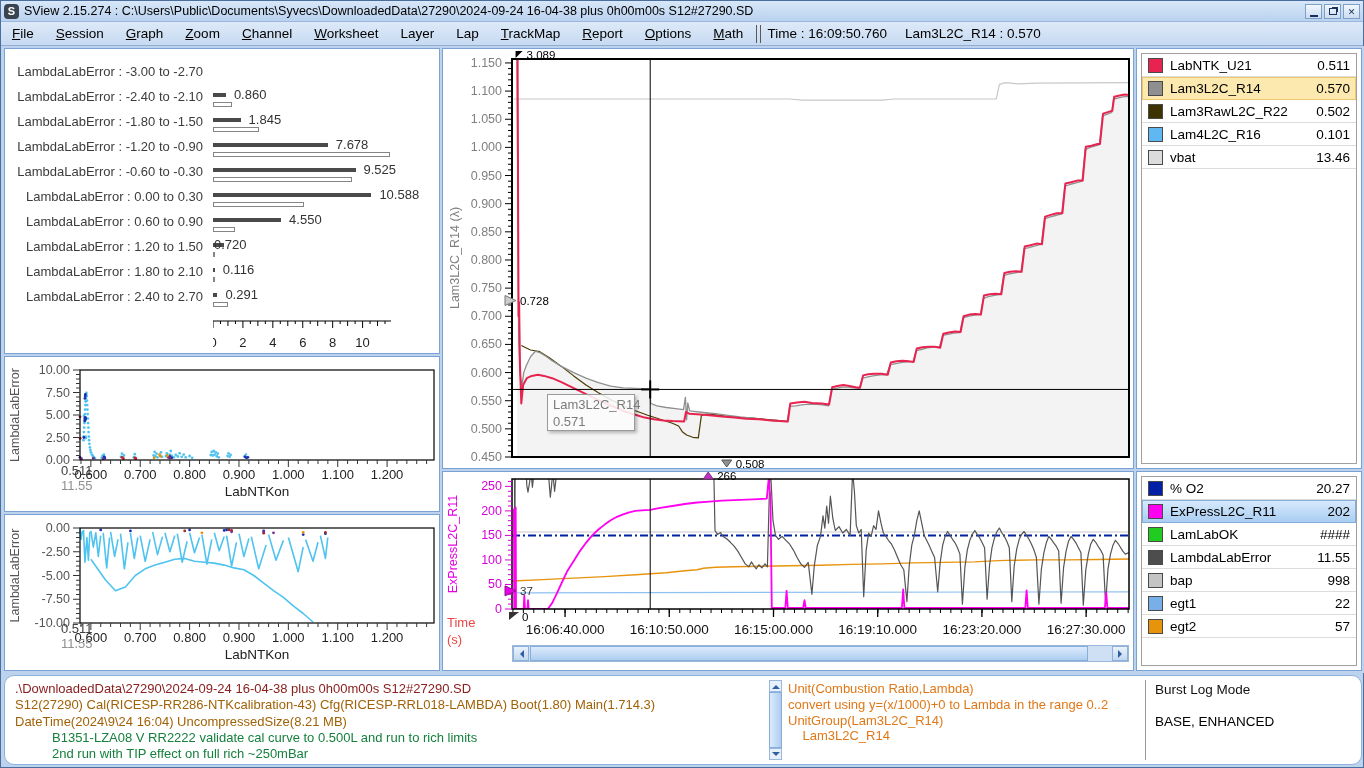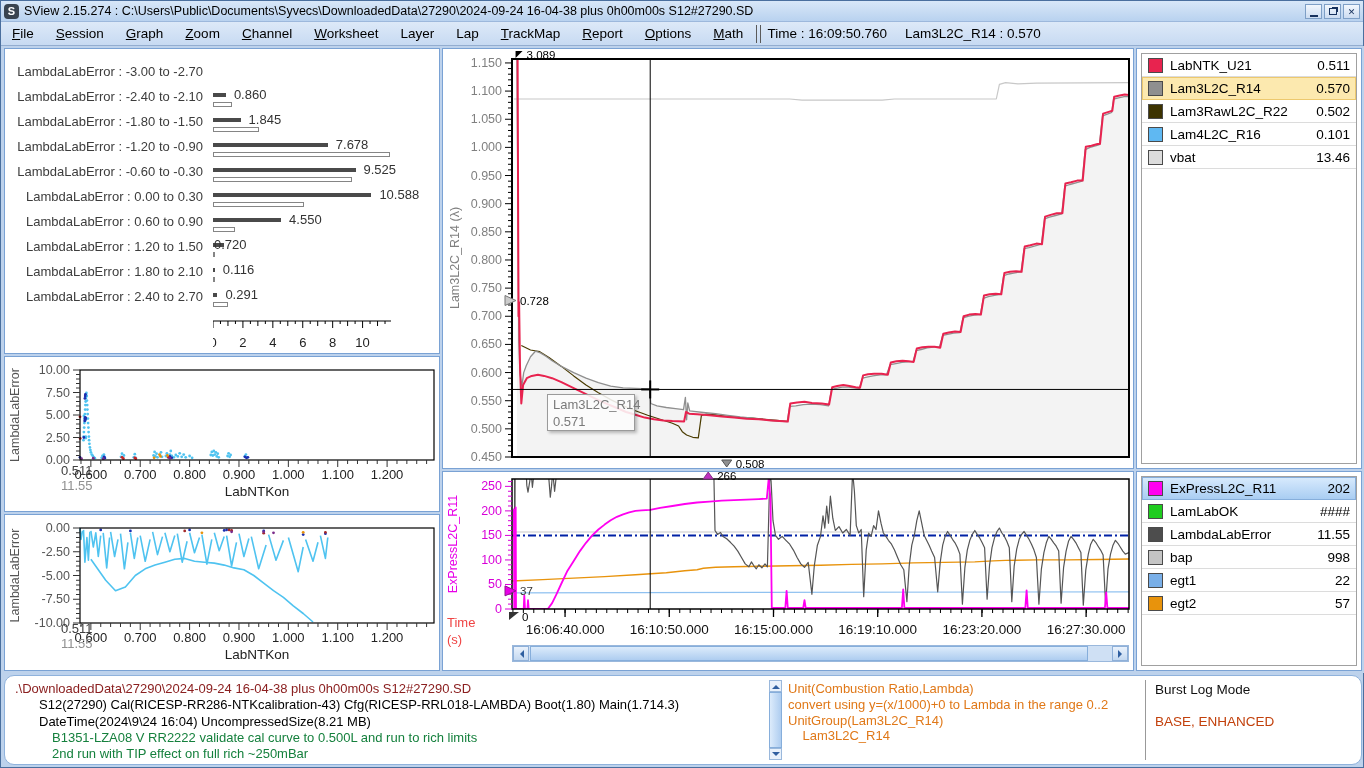--- a/index.html
+++ b/index.html
@@ -98,23 +98,23 @@
   .vscroll-mini { position:absolute; left:2px; top:4px; width:13px; height:80px; }
   .vs-arrow { position:absolute; left:0; width:13px; height:12px; background:#e8f1fb; border:1px solid #9ab8dc;
     display:flex; align-items:center; justify-content:center; }
   .vs-up { top:0; } .vs-dn { bottom:0; }
   .tri-u { width:0; height:0; border:4px solid transparent; border-bottom-color:#2f5fa0; margin-top:-3px; }
   .tri-d { width:0; height:0; border:4px solid transparent; border-top-color:#2f5fa0; margin-bottom:-3px; }
   .vs-thumb { position:absolute; left:0; top:12px; width:13px; height:56px;
     background:linear-gradient(90deg,#dcebfb,#aecdf0); border:1px solid #86aedb; }
   #status-div { position:absolute; left:1140px; top:4px; bottom:4px; width:1px; background:#999; }
   #status-right-1 { position:absolute; left:1150px; top:6px;  font-size:13.5px; color:#111; }
-  #status-right-2 { position:absolute; left:1150px; top:38px; font-size:13.5px; color:#c2410c; }
-
-  .st-maroon { color:#8b2020; } .st-green { color:#000000;margin-left:24px; } .st-gray { color:#15803d;margin-left:37px; }
+  #status-right-2 { position:absolute; left:1150px; top:38px; font-size:13.5px; color:#000000; }
+
+  .st-maroon { color:#8b2020; } .st-green { color:#a16207; } .st-gray { color:#15803d;margin-left:37px; }
 
   svg text { font-family:"Liberation Sans", sans-serif; }
 </style>
 </head>
 <body>
 
 <div id="window">
 
   <div class="titlebar">
     <div class="app-icon">S</div>
@@ -878,20 +878,25 @@
           <div class="ch-row">
             <span class="sw" style="background:#dcdcdc"></span>
             <span class="ch-name">vbat</span>
             <span class="ch-val">13.46</span>
           </div>
         </div>
     </div>
 
     <div class="panel" id="panel-rb">
       <div class="listbox" id="list-bottom">
+          <div class="ch-row">
+            <span class="sw" style="background:#0021a5"></span>
+            <span class="ch-name">% O2</span>
+            <span class="ch-val">20.27</span>
+          </div>
           <div class="ch-row sel-blue">
             <span class="sw" style="background:#ff00f0"></span>
             <span class="ch-name">ExPressL2C_R11</span>
             <span class="ch-val">202</span>
           </div>
           <div class="ch-row">
             <span class="sw" style="background:#1fcc1f"></span>
             <span class="ch-name">LamLabOK</span>
             <span class="ch-val">####</span>
           </div>

